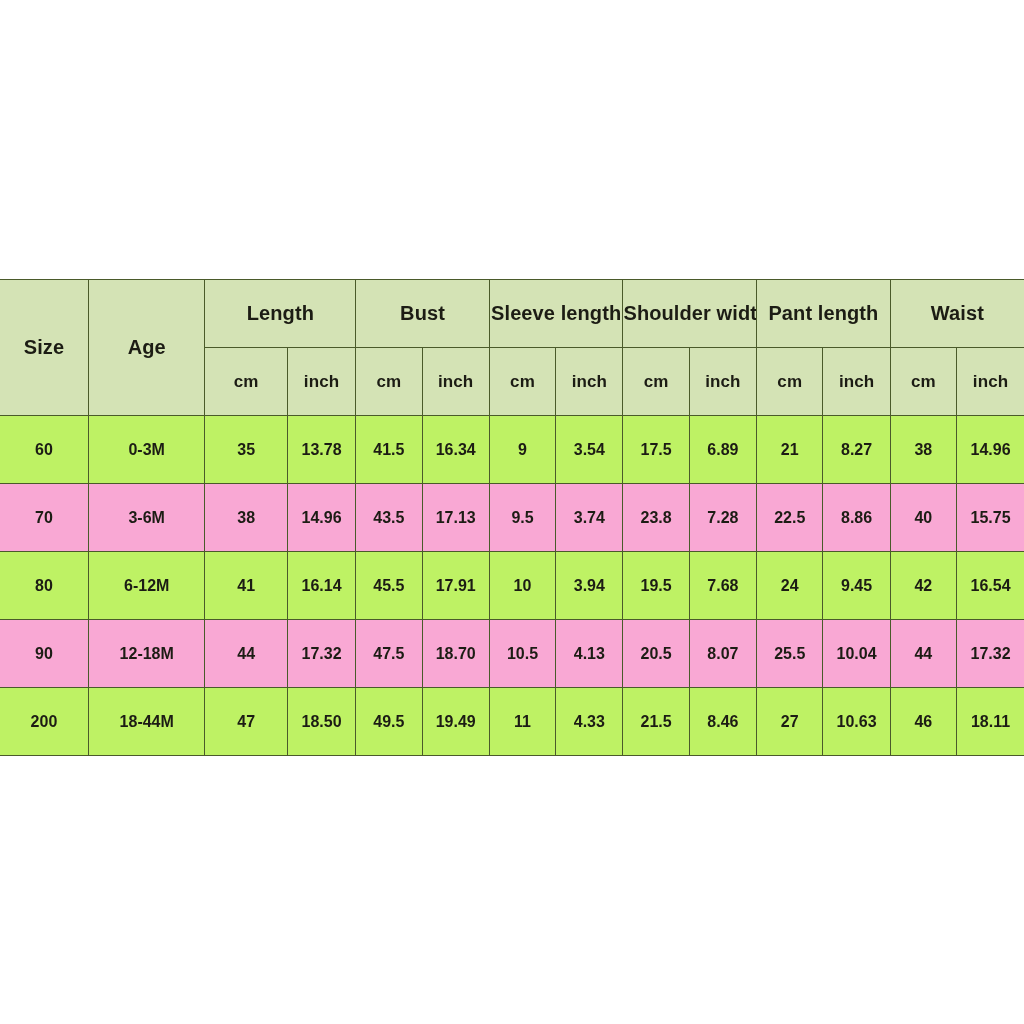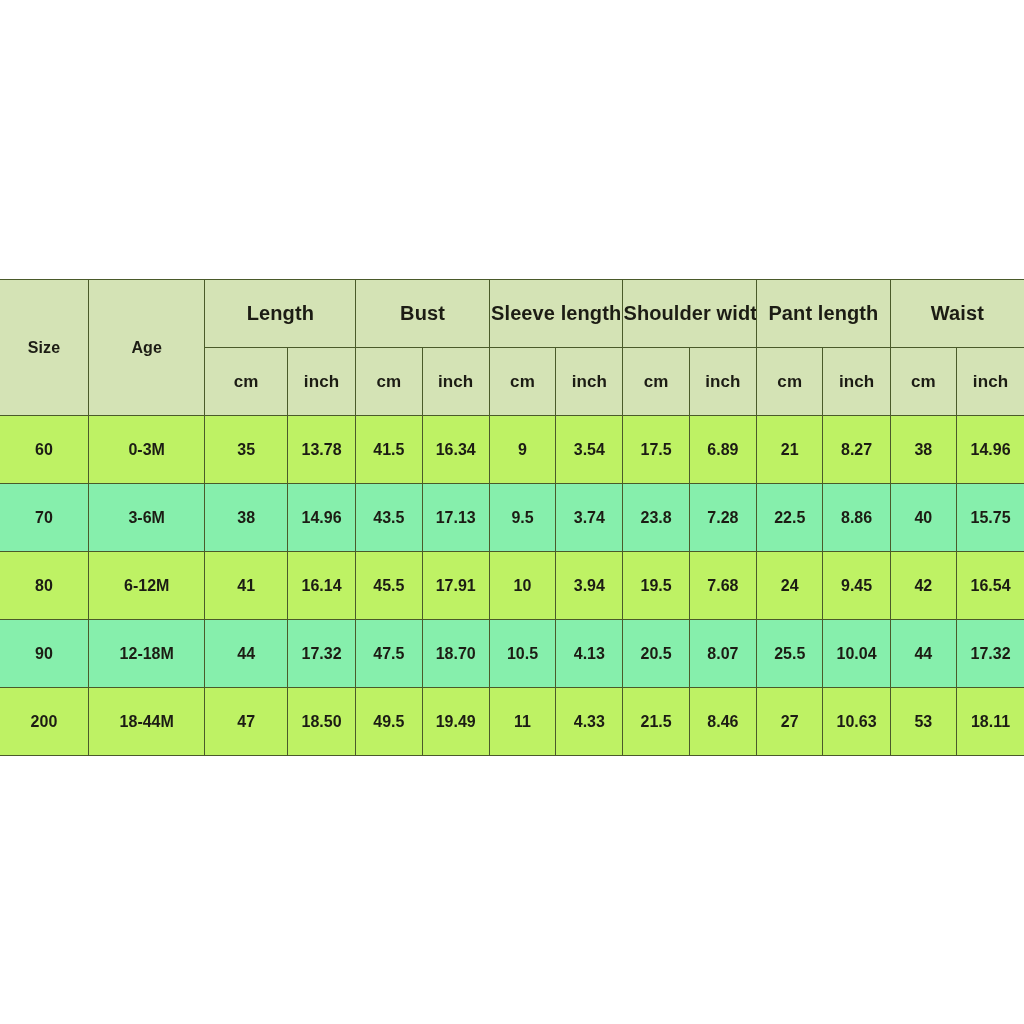--- a/index.html
+++ b/index.html
@@ -67,33 +67,33 @@
   }
   th.group-head {
     height: 67px;
   }
   th.unit-head {
     height: 67px;
     font-size: 17px;
   }
   th.corner-head {
     height: 134px;
-    font-size: 16px;
+    font-size: 20px;
   }
 
   
   tbody td {
     height: 67px;
     font-size: 16px;
   }
   tbody tr.row-light td {
     background: #bef264;
   }
   tbody tr.row-dark td {
-    background: #86efac;
+    background: #f9a8d4;
   }
 
   
   col.c-size     { width: 88px;  }
   col.c-age      { width: 116px; }
   col.c-cm       { width: 82px;  }
   col.c-inch     { width: 68px;  }
   col.c-cm-n     { width: 66px;  }
   col.c-inch-n   { width: 67px;  }
 </style>
@@ -226,21 +226,21 @@
           <td>47</td>
           <td>18.50</td>
           <td>49.5</td>
           <td>19.49</td>
           <td>11</td>
           <td>4.33</td>
           <td>21.5</td>
           <td>8.46</td>
           <td>27</td>
           <td>10.63</td>
-          <td>53</td>
+          <td>46</td>
           <td>18.11</td>
         </tr>
 
       </tbody>
     </table>
   </div>
 
 </div>
 
 </body></html>

